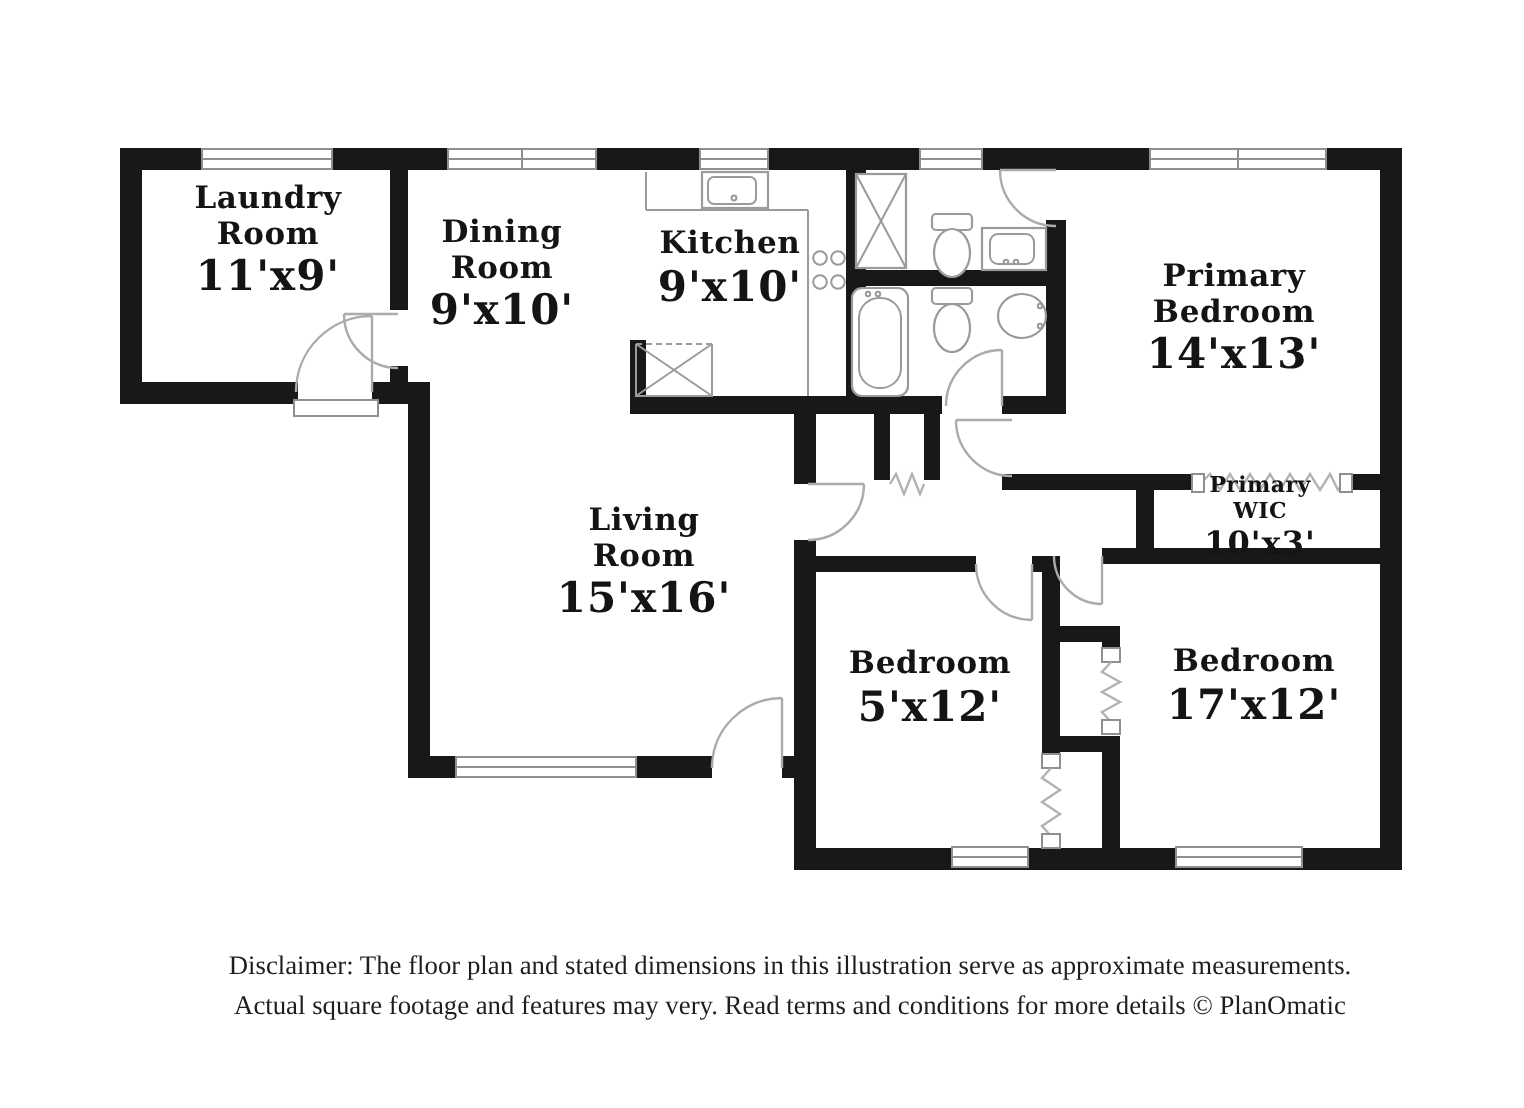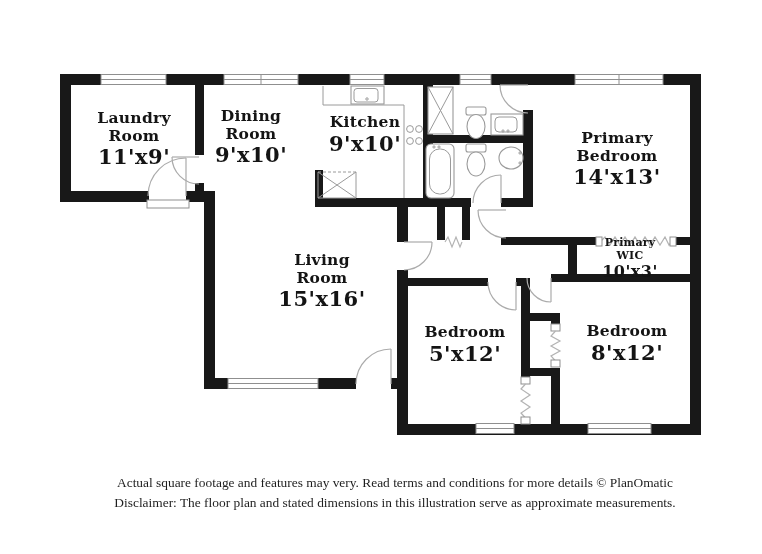--- a/index.html
+++ b/index.html
@@ -192,21 +192,21 @@
       </g>
 
       <g>
         <ellipse class="fix" cx="511" cy="158" rx="12" ry="11"></ellipse>
         <circle class="fixl" cx="520" cy="153" r="1.1"></circle>
         <circle class="fixl" cx="520" cy="163" r="1.1"></circle>
       </g>
     </g>
   </svg>
 
-  <div class="room-label" style="left:134px;top:139px;">
+  <div class="room-label" style="left:134px;top:120px;">
     <div class="rn">Laundry
 Room</div>
     <div class="rd">11'x9'</div>
   </div>
   <div class="room-label" style="left:251px;top:137px;">
     <div class="rn">Dining
 Room</div>
     <div class="rd">9'x10'</div>
   </div>
   <div class="room-label" style="left:365px;top:134px;">
@@ -227,21 +227,21 @@
     <div class="rn">Living
 Room</div>
     <div class="rd">15'x16'</div>
   </div>
   <div class="room-label" style="left:465px;top:344px;">
     <div class="rn">Bedroom</div>
     <div class="rd">5'x12'</div>
   </div>
   <div class="room-label" style="left:627px;top:343px;">
     <div class="rn">Bedroom</div>
-    <div class="rd">8'x12'</div>
+    <div class="rd">17'x12'</div>
   </div>
 
   <div class="disclaimer">
+    <div>Disclaimer: The floor plan and stated dimensions in this illustration serve as approximate measurements.</div>
     <div>Actual square footage and features may very. Read terms and conditions for more details © PlanOmatic</div>
-    <div>Disclaimer: The floor plan and stated dimensions in this illustration serve as approximate measurements.</div>
   </div>
 
 </div>
 
 </body></html>

